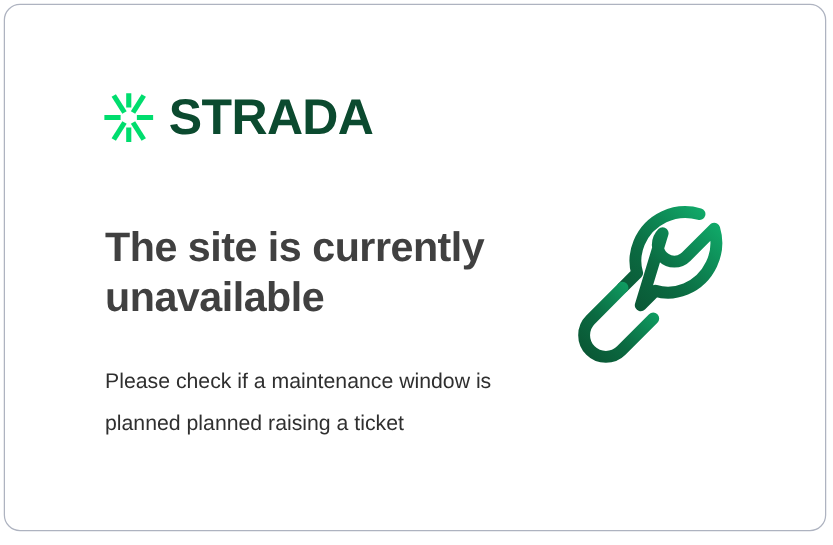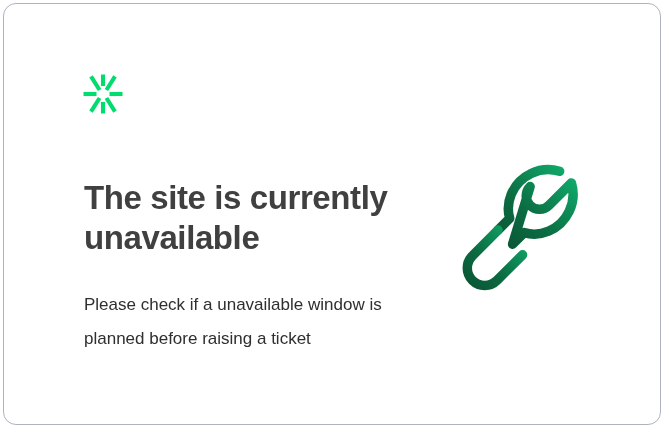--- a/index.html
+++ b/index.html
@@ -118,25 +118,26 @@
             <path d="M9.0 3.4 L17.6 17.0"></path>
 
             <path d="M33.0 3.4 L24.4 17.0"></path>
 
             <path d="M9.0 38.6 L17.6 25.0"></path>
 
             <path d="M33.0 38.6 L24.4 25.0"></path>
           </g>
         </svg>
       </span>
+      <span class="brand-word">STRADA</span>
     </div>
 
     <h1 class="headline">The site is currently unavailable</h1>
 
-    <p class="body-copy">Please check if a unavailable window is planned before raising a ticket</p>
+    <p class="body-copy">Please check if a maintenance window is planned planned raising a ticket</p>
 
     <div class="wrench">
       <svg viewBox="0 0 154 155" xmlns="http://www.w3.org/2000/svg" aria-hidden="true">
         <defs>
           <linearGradient id="wrenchGrad" x1="0" y1="1" x2="1" y2="0">
             <stop offset="0%" stop-color="#0a5634"></stop>
             <stop offset="38%" stop-color="#0b6a41"></stop>
             <stop offset="72%" stop-color="#0e8f59"></stop>
             <stop offset="100%" stop-color="#11b06d"></stop>
           </linearGradient>

